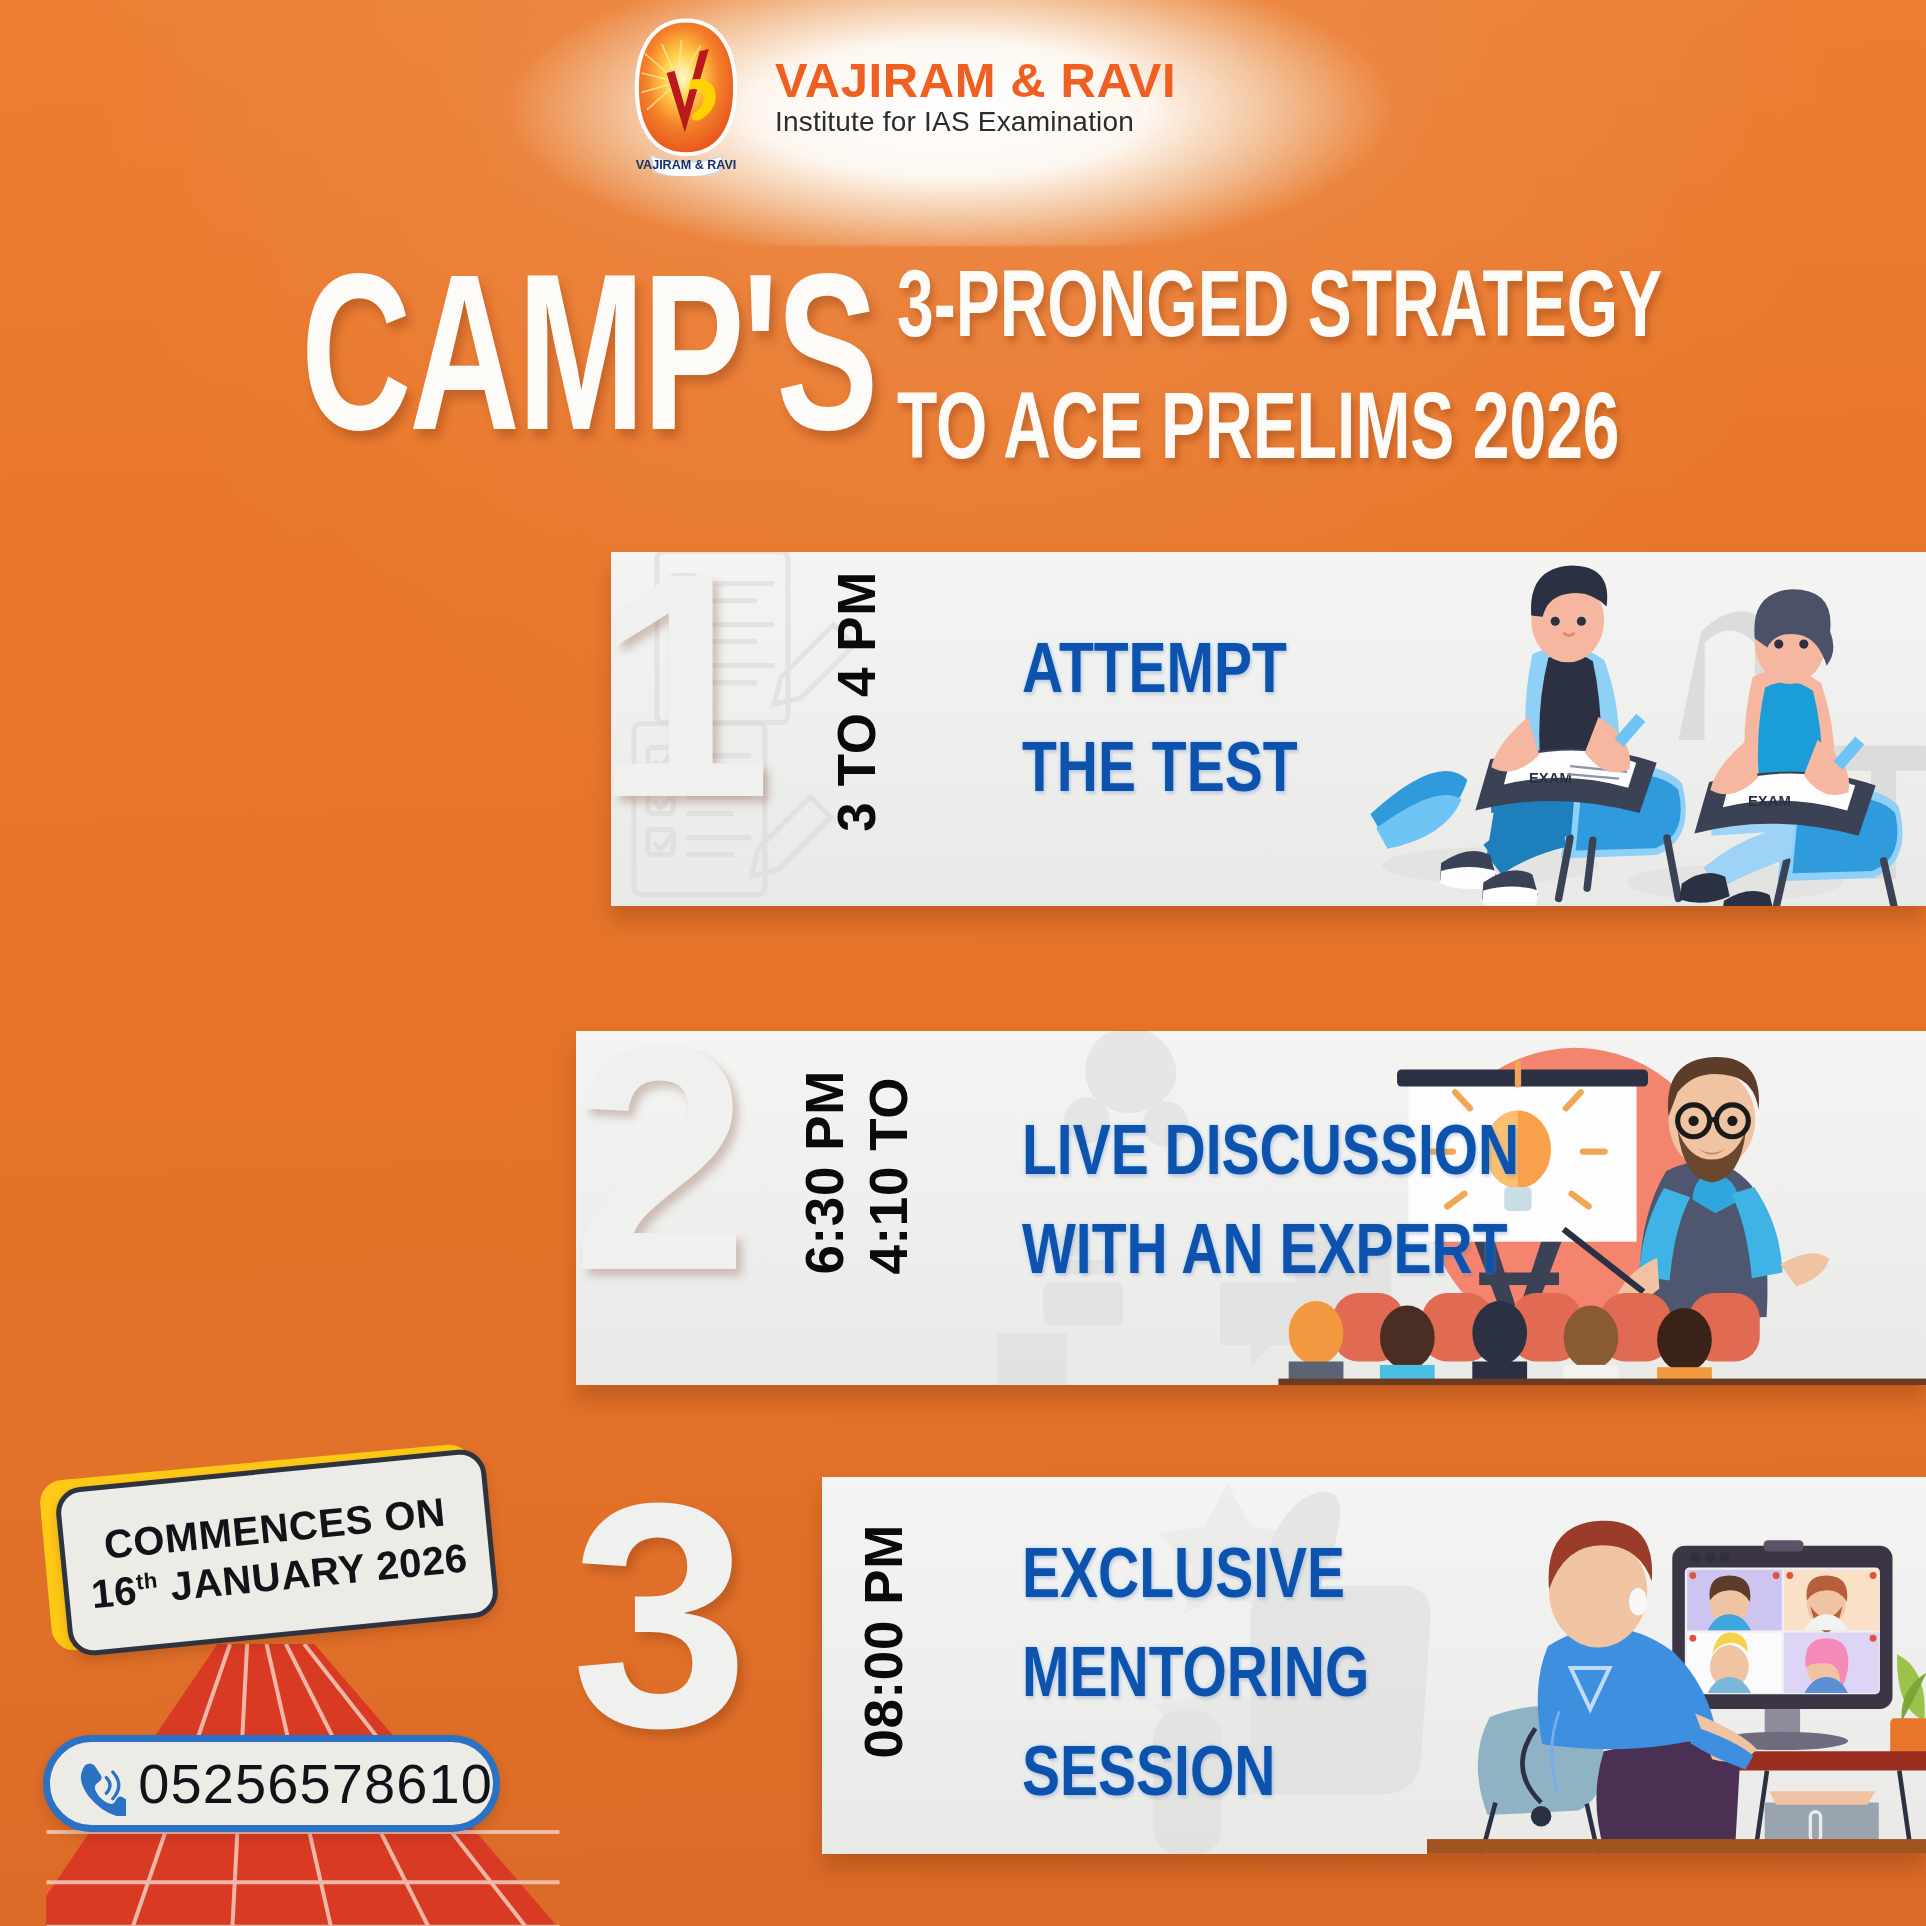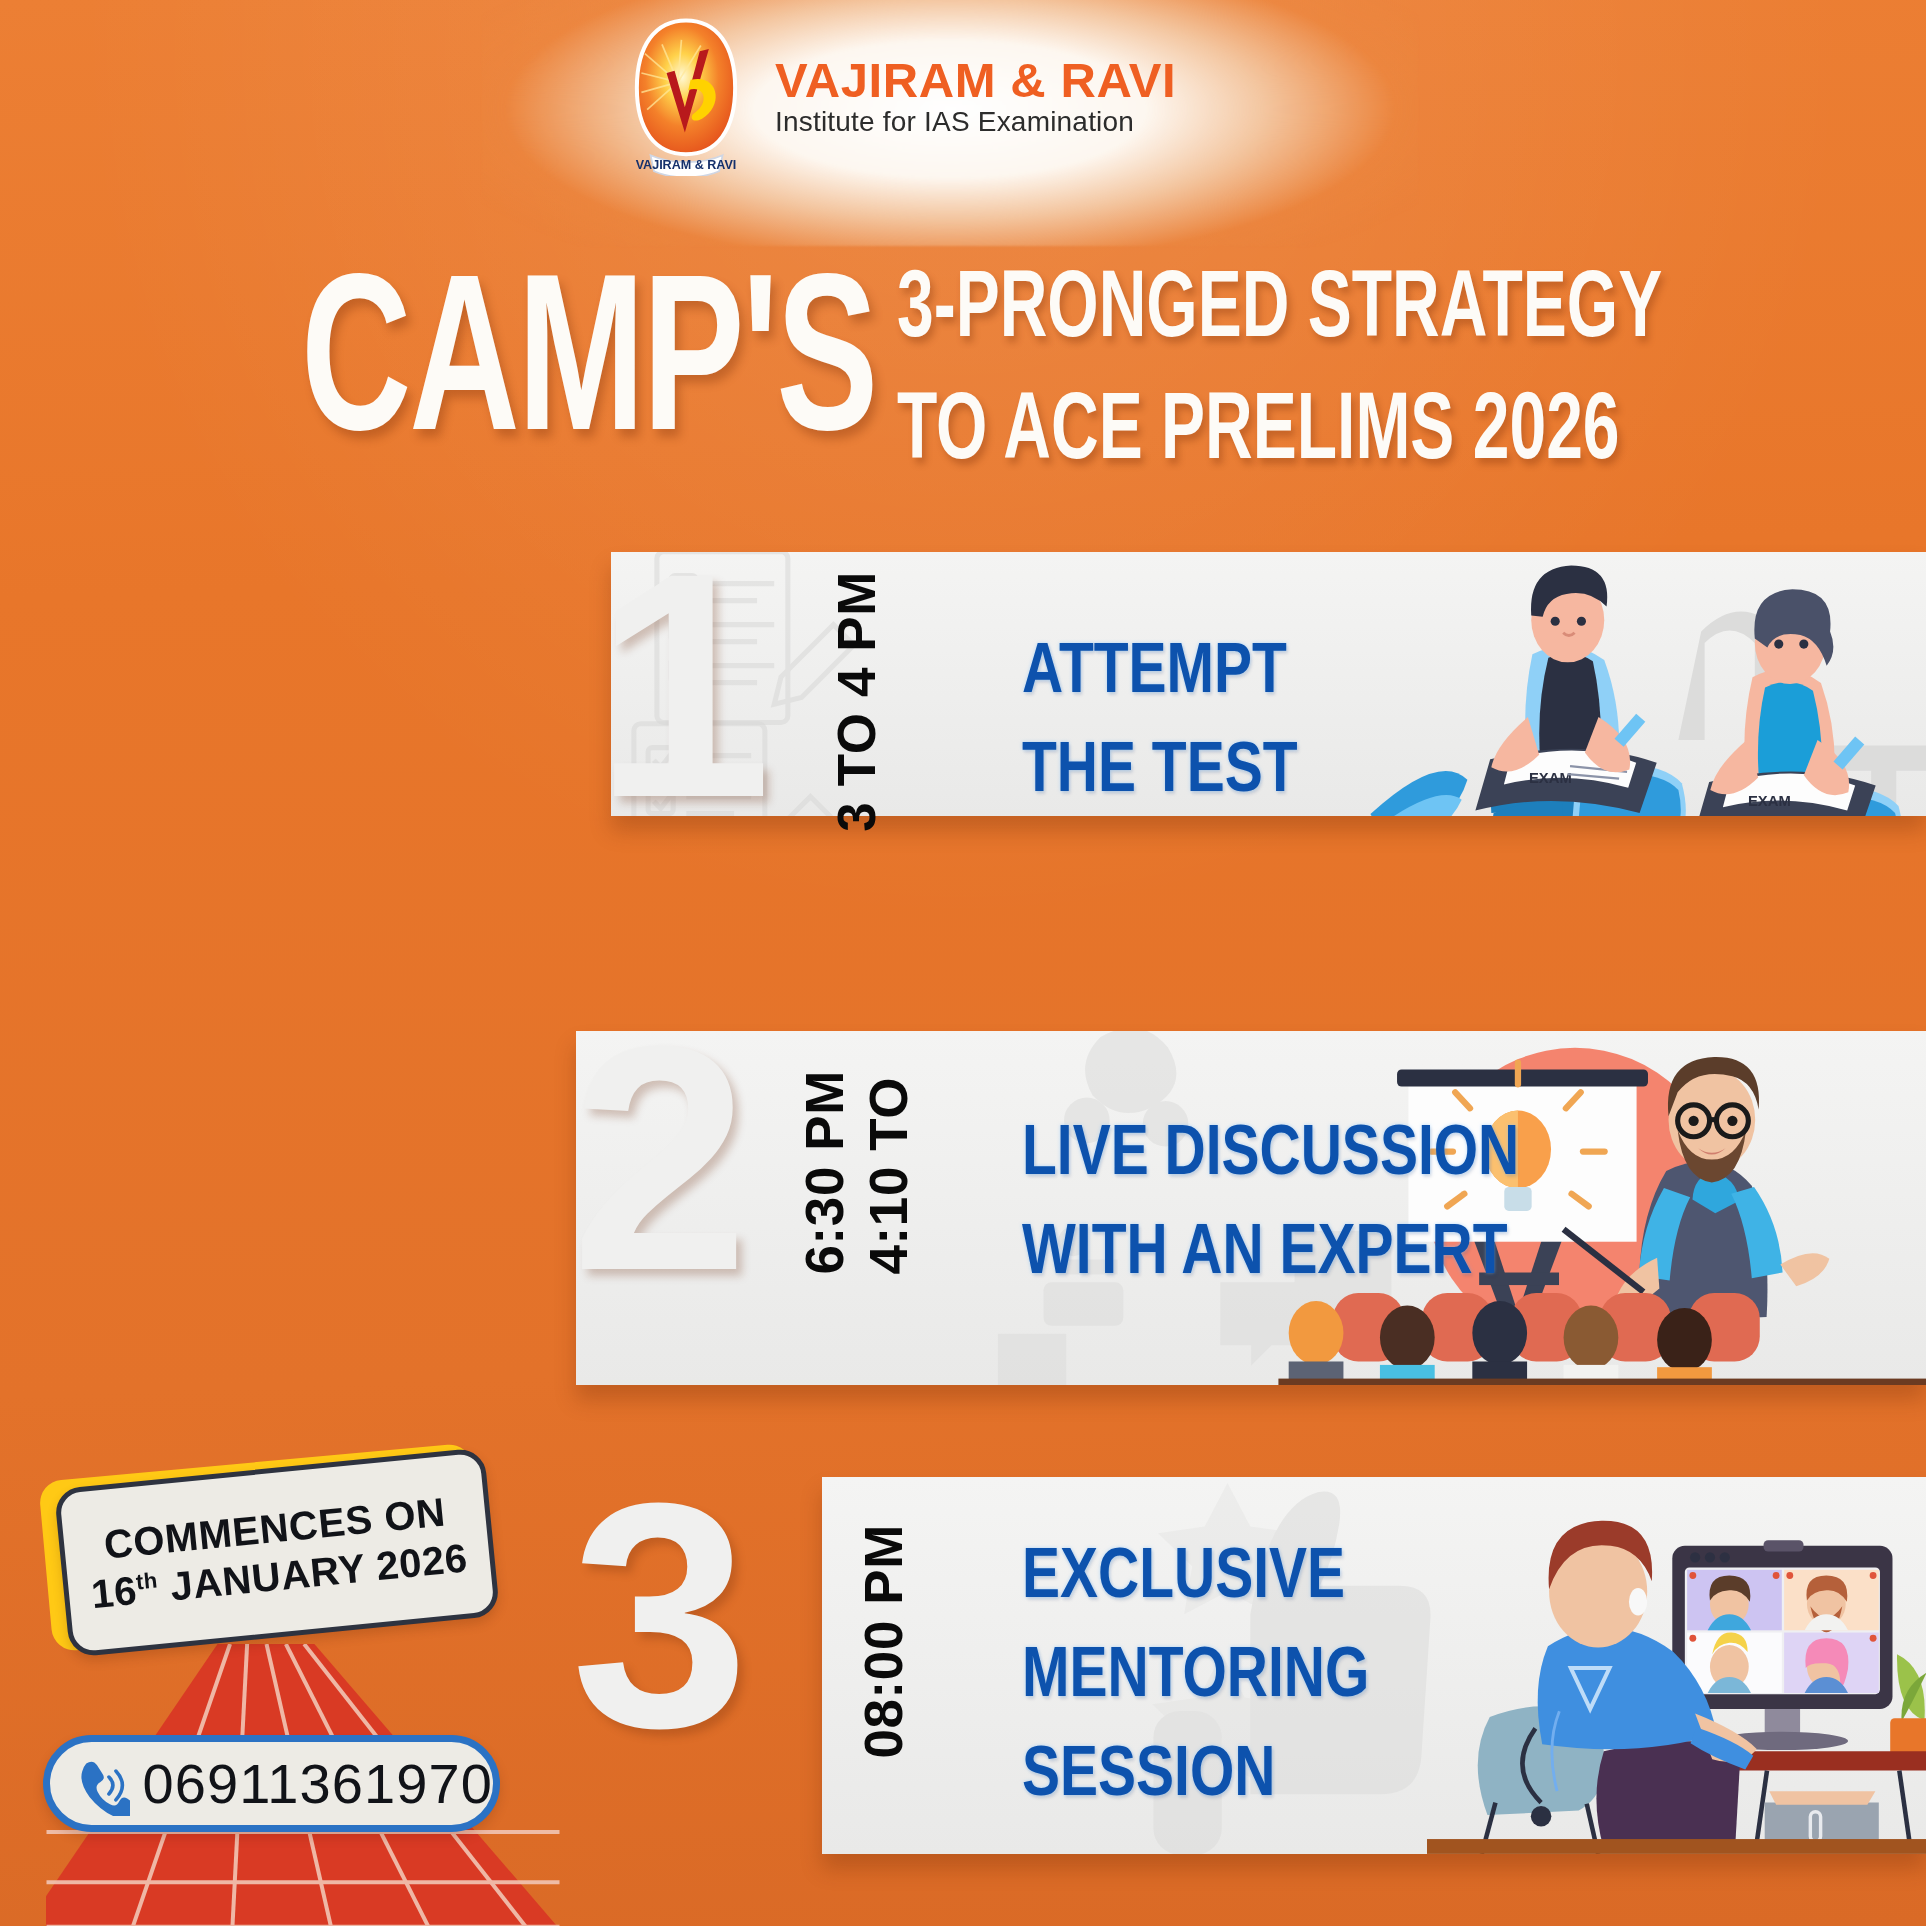--- a/index.html
+++ b/index.html
@@ -191,21 +191,21 @@
     <div class="hl-camps">CAMP'S</div>
     <div class="hl-right">
       <div class="hl-l1">3-PRONGED STRATEGY</div>
       <div class="hl-l2">TO ACE PRELIMS 2026</div>
     </div>
   </div>
 
   <div class="steps">
 
     <div class="step" style="top:0;height:399px;">
-      <div class="banner" style="left:611px;top:16px;width:1315px;height:264px;">
+      <div class="banner" style="left:611px;top:16px;width:1315px;height:354px;">
         <svg class="wm" style="left:17px;top:-5.7px;width:240px;height:205px;" viewBox="0 0 420 360">
           <g fill="none" stroke="#d8d8d7" stroke-width="9">
             <rect x="50" y="10" width="230" height="300" rx="12"></rect>
             <rect x="75" y="52" width="44" height="44" rx="7"></rect>
               <path d="M85 74 l12 13 l20 -26"></path>
             <rect x="75" y="124" width="44" height="44" rx="7"></rect>
               <path d="M85 146 l12 13 l20 -26"></path>
             <rect x="75" y="196" width="44" height="44" rx="7"></rect>
               <path d="M85 218 l12 13 l20 -26"></path>
             <line x1="142" y1="66" x2="256" y2="66"></line>
@@ -537,17 +537,17 @@
   </div>
 
   <div class="phone">
     <svg width="64" height="64" viewBox="0 0 112 112">
       <path d="M24 14 q16 -10 26 4 l14 22 q8 12 -6 20 q-14 8 -6 24 q10 20 30 30 q16 8 22 -6 q8 -16 20 -8 l20 14 q14 10 4 26 q-12 18 -38 10 Q66 138 32 96 Q6 60 14 34 q4 -14 10 -20 z" fill="#2b72c4" transform="scale(.82) translate(6,4)"></path>
       <g fill="none" stroke="#2b72c4" stroke-width="7" stroke-linecap="round">
         <path d="M70 42 q16 16 0 34"></path>
         <path d="M84 30 q26 28 0 58"></path>
       </g>
     </svg>
-    <div class="phone-num">06911361970</div>
+    <div class="phone-num">05256578610</div>
   </div>
 
 </div>
 
 
 </body></html>

